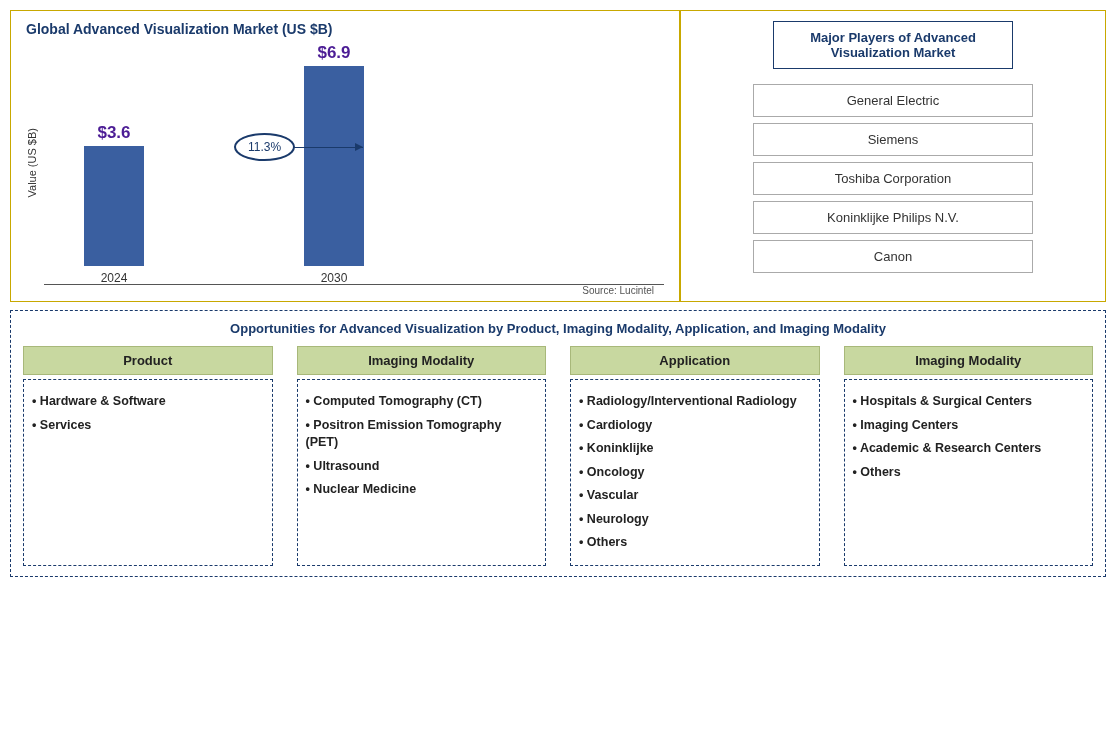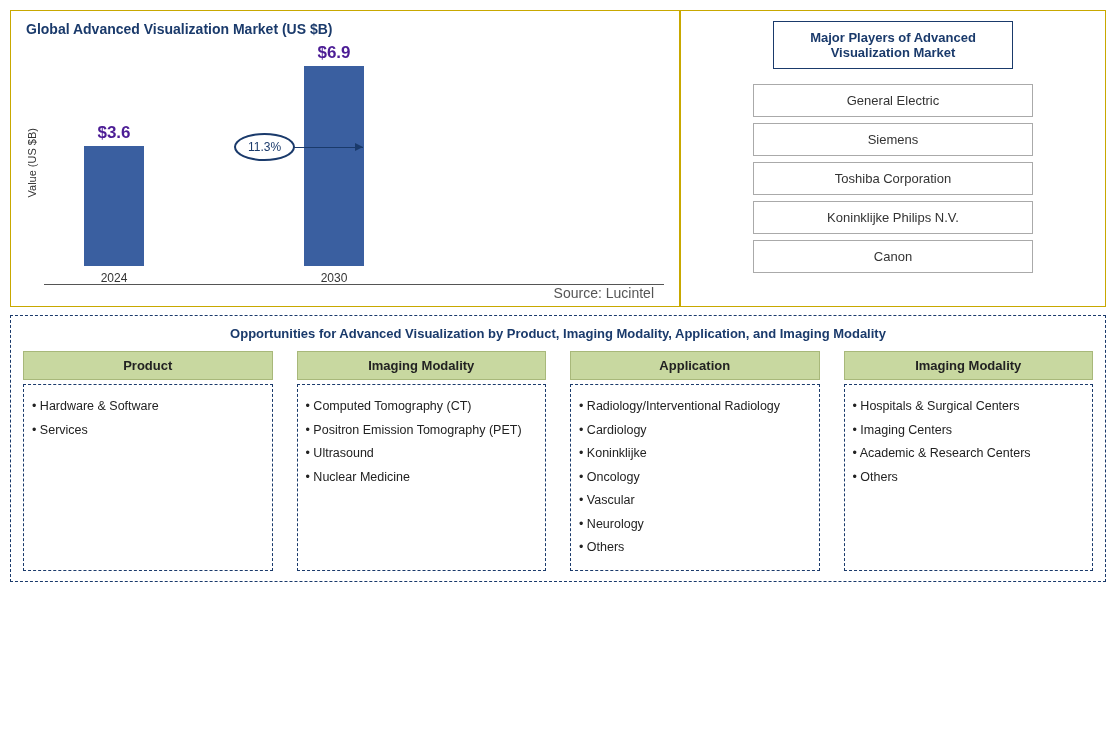--- a/index.html
+++ b/index.html
@@ -146,21 +146,21 @@
       position: absolute;
       right: 0;
       top: -4px;
       border-left: 8px solid #1a3a6b;
       border-top: 4px solid transparent;
       border-bottom: 4px solid transparent;
     }
 
     .source-text {
       text-align: right;
-      font-size: 14px;
+      font-size: 10px;
       color: #555;
       margin-top: 2px;
       padding-right: 10px;
     }
 
     
     .players-area {
       flex: 1;
       padding: 10px 15px;
       display: flex;
@@ -230,20 +230,21 @@
       border: 1.5px dashed #1a3a6b;
       padding: 10px 8px;
       font-size: 12.5px;
       color: #222;
       flex: 1;
     }
 
     .col-body ul {
       list-style: none;
       padding: 0;
+      font-weight: bold;
     }
 
     .col-body ul li {
       padding: 3px 0;
       line-height: 1.4;
     }
 
     .col-body ul li::before {
       content: '• ';
       color: #222;

